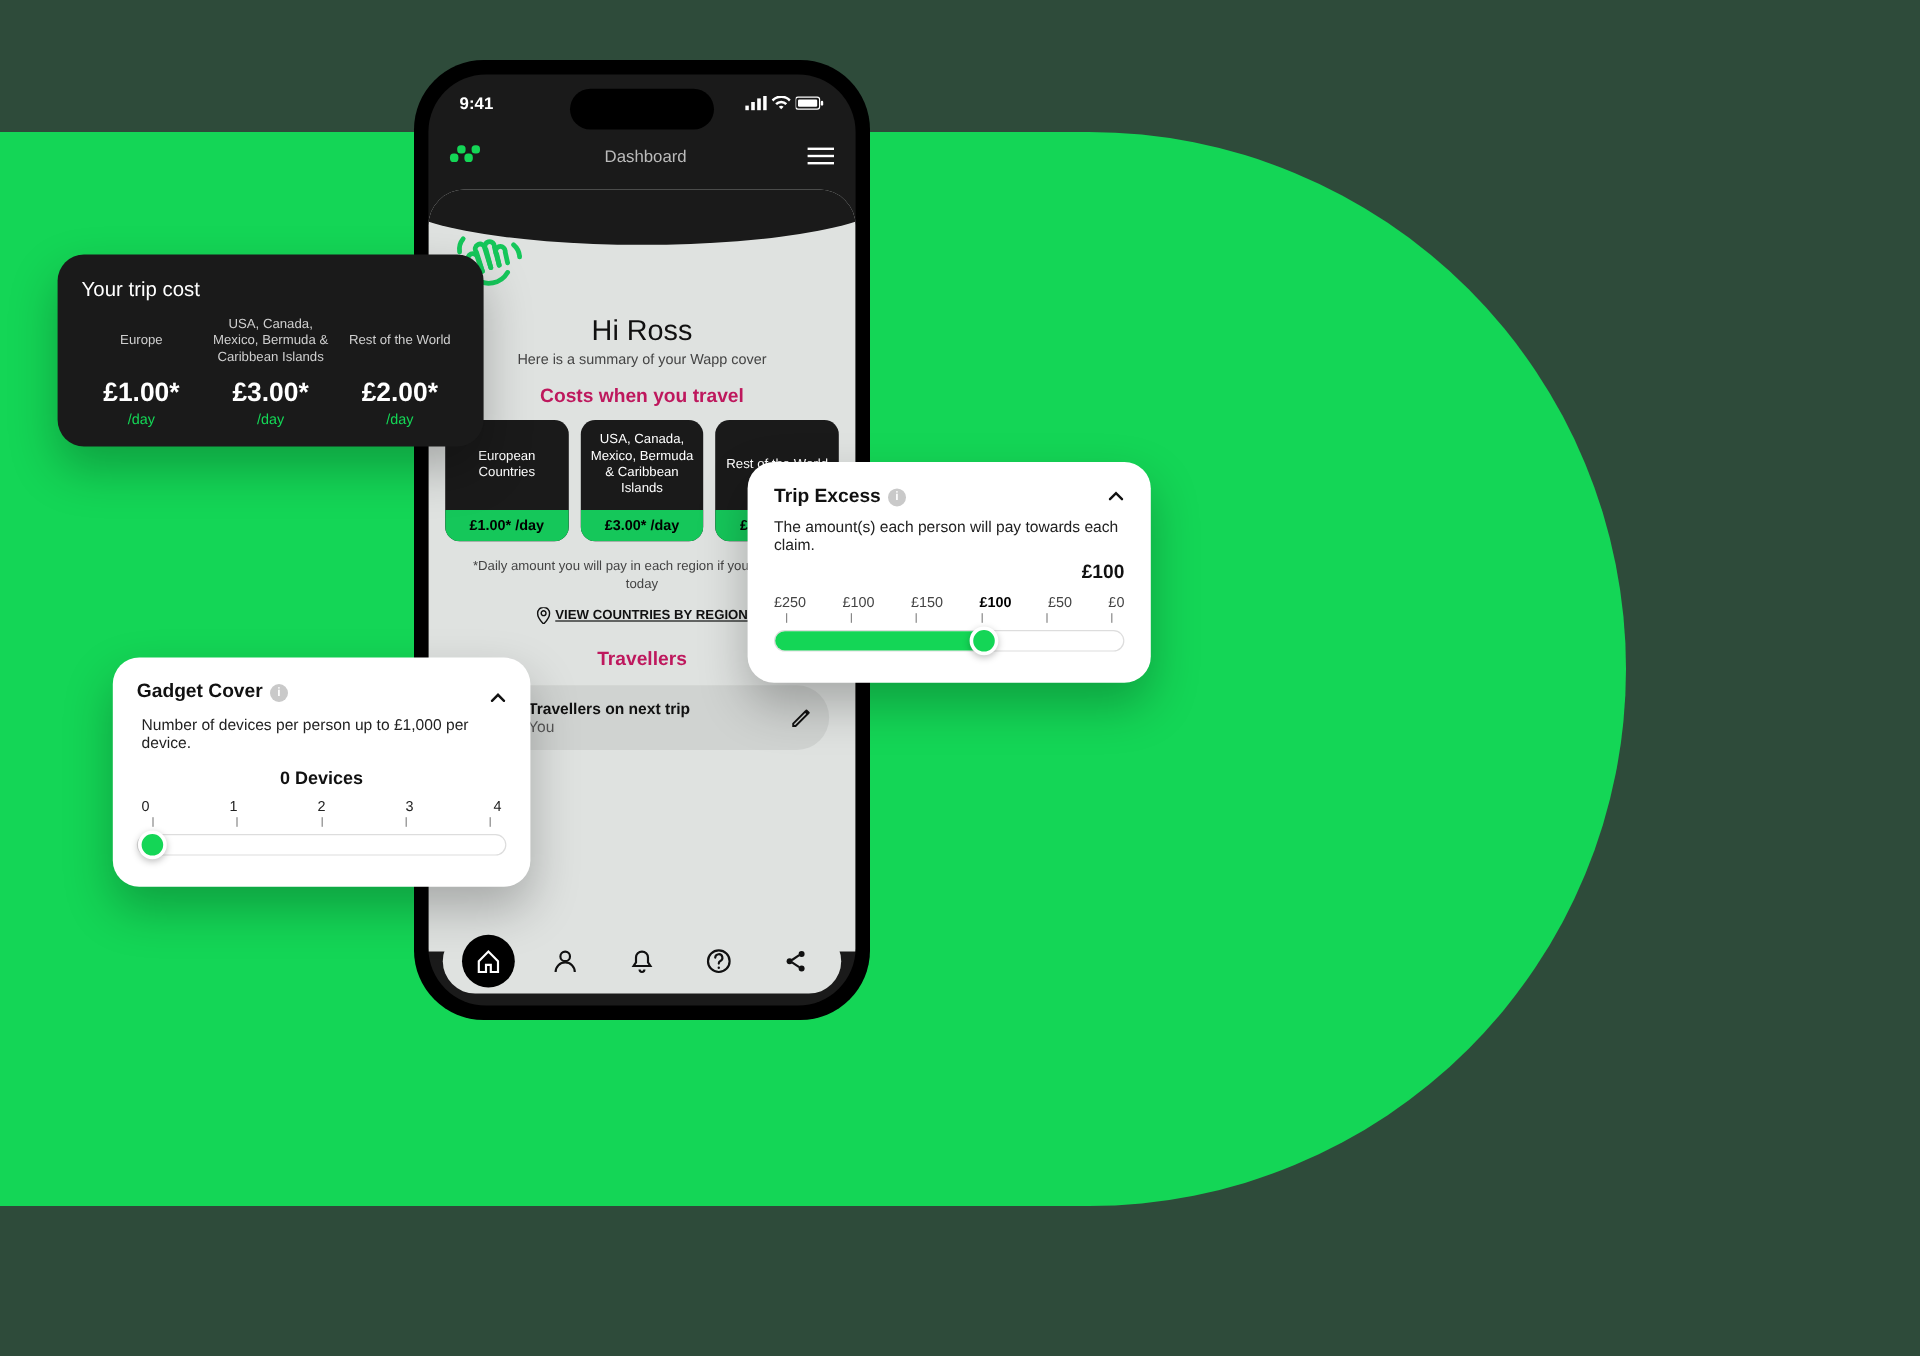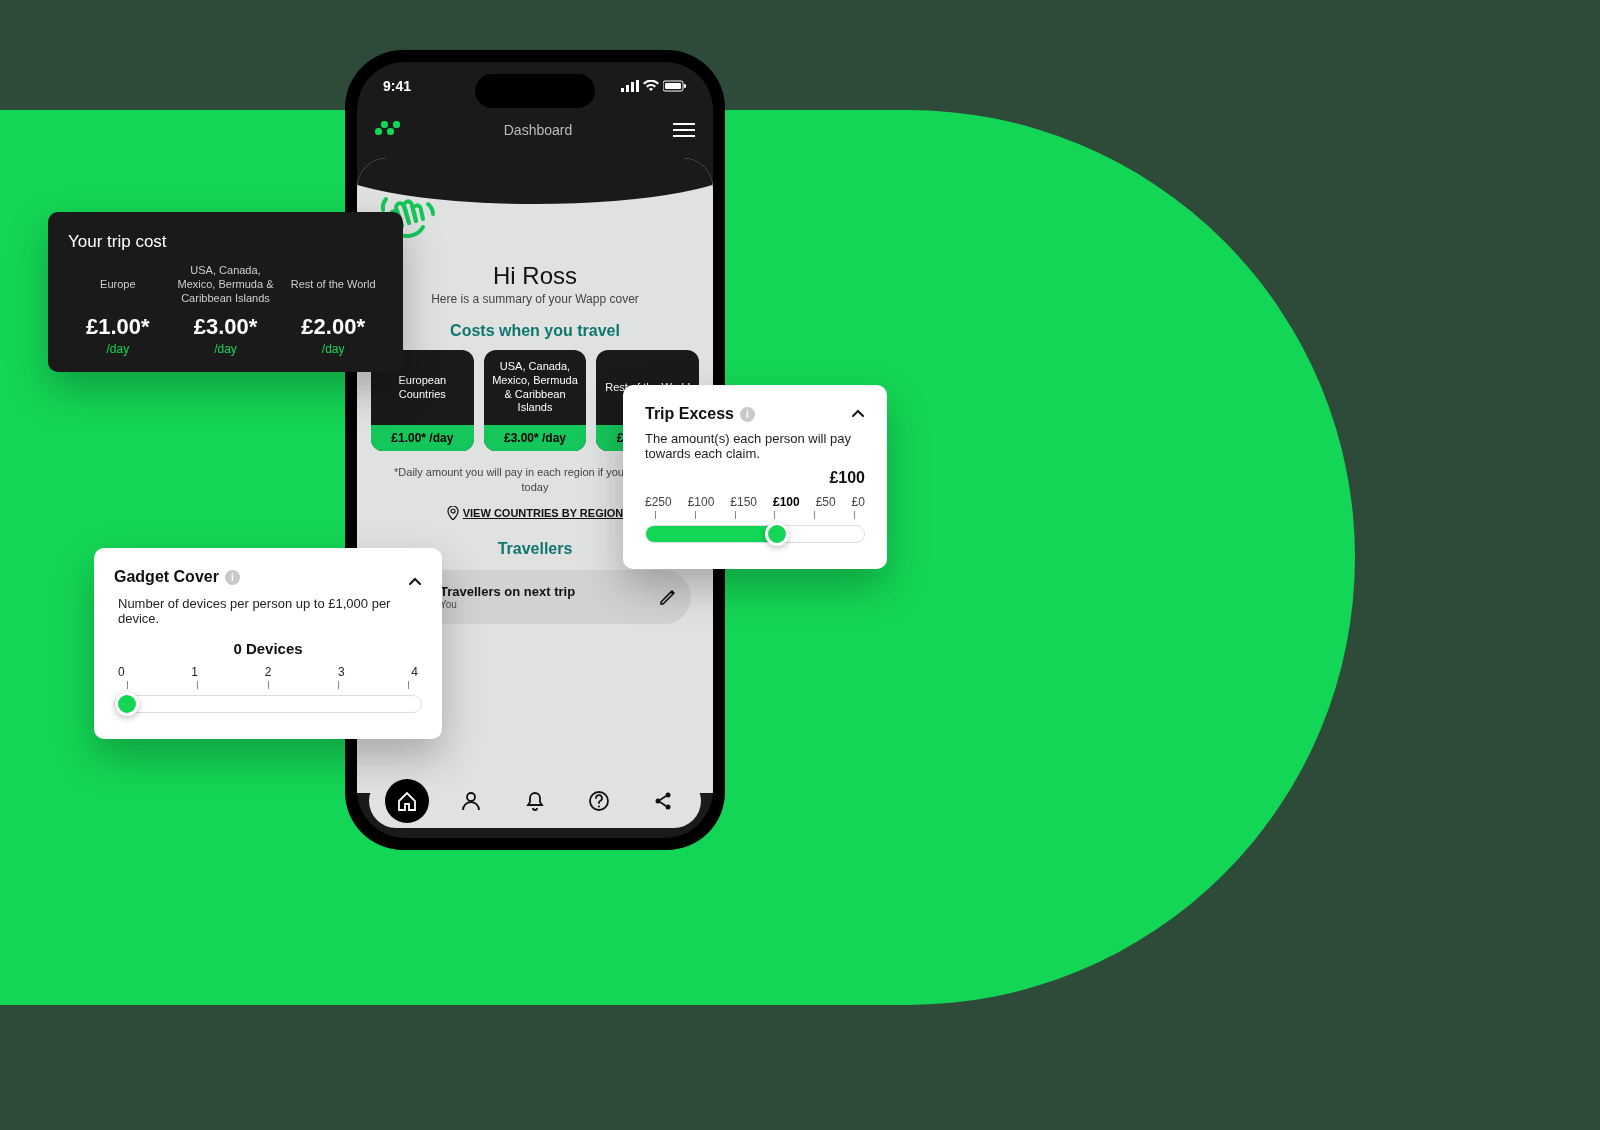--- a/index.html
+++ b/index.html
@@ -33,61 +33,61 @@
   .logo-dots span:nth-child(4){left:18px;top:0}
   .appbar-title{font-size:14px;color:#bbb}
   .hamburger{display:flex;flex-direction:column;gap:4px}
   .hamburger span{width:22px;height:2px;background:#fff;display:block}
 
   .content{background:var(--phone-screen);border-radius:30px 30px 0 0;margin-top:8px;height:635px;padding:16px 14px 0;overflow:hidden;text-align:center;position:relative}
   .content::before{content:"";position:absolute;left:-30px;right:-30px;top:-34px;height:80px;border-radius:0 0 50% 50%;background:var(--black)}
   .wave{margin:14px auto 4px}
   .greet{font-size:24px;font-weight:500;color:#111;margin:2px 0 2px}
   .sub{font-size:12px;color:#444}
-  .section-h{font-size:16px;font-weight:600;color:#0f766e;margin:16px 0 10px}
+  .section-h{font-size:16px;font-weight:600;color:#be185d;margin:16px 0 10px}
 
   .cost-cards{display:flex;gap:10px;justify-content:center}
   .cost-card{width:108px;border-radius:12px;overflow:hidden;background:var(--black);color:#fff;font-size:11px;display:flex;flex-direction:column}
   .cost-card .lbl{flex:1;display:flex;align-items:center;justify-content:center;padding:10px 6px;text-align:center;line-height:1.25}
   .cost-card .val{background:var(--green-2);color:#000;font-weight:700;padding:6px 0;font-size:12px}
   .cost-note{font-size:11px;color:#444;margin:14px 18px 10px;line-height:1.4}
   .view-link{font-size:11px;font-weight:700;color:#111;text-decoration:underline;display:inline-flex;align-items:center;gap:4px}
 
   .trav-row{margin:12px 8px 0;background:#d0d3d1;border-radius:30px;padding:10px 14px;display:flex;align-items:center;gap:13px;text-align:left}
   .trav-icon{width:34px;height:34px;border-radius:50%;background:#c0c4c2;display:flex;align-items:center;justify-content:center}
   .trav-txt{flex:1}
   .trav-txt .t{font-size:13px;font-weight:600;color:#111}
-  .trav-txt .s{font-size:10px;color:#555}
+  .trav-txt .s{font-size:13px;color:#555}
 
   .tabbar{position:absolute;bottom:10px;left:12px;right:12px;height:54px;background:var(--phone-screen);border-radius:30px;display:flex;align-items:center;justify-content:space-around;padding:0 6px}
   .tab{width:44px;height:44px;display:flex;align-items:center;justify-content:center;border-radius:22px}
   .tab.active{background:#000}
 
   
-  .card{position:absolute;border-radius:10px;box-shadow:0 18px 40px rgba(0,0,0,.25)}
+  .card{position:absolute;border-radius:22px;box-shadow:0 18px 40px rgba(0,0,0,.25)}
   .trip-cost{left:48px;top:212px;width:355px;background:var(--black);color:#fff;padding:20px 20px 16px}
   .trip-cost h3{margin:0 0 12px;font-size:17px;font-weight:500}
   .tc-cols{display:flex;gap:8px;text-align:center}
   .tc-col{flex:1}
   .tc-col .lbl{font-size:11px;color:#cfcfcf;min-height:42px;display:flex;align-items:center;justify-content:center;line-height:1.25}
   .tc-col .price{font-size:22px;font-weight:700;margin:8px 0 2px}
   .tc-col .per{font-size:12px;color:var(--green)}
 
   .gadget{left:94px;top:548px;width:348px;background:var(--panel);padding:20px 20px 26px;color:#111}
   .gadget h3{margin:0 0 10px;font-size:16px;font-weight:600;display:flex;align-items:center;gap:6px}
   .gadget .desc{font-size:13px;color:#222;margin:0 4px 14px}
   .gadget .curval{text-align:center;font-weight:700;font-size:15px;margin-bottom:8px}
   .ticks{display:flex;justify-content:space-between;font-size:12px;color:#222;padding:0 4px}
   .tickmarks{display:flex;justify-content:space-between;padding:2px 13px 2px}
   .tickmarks span{width:1px;height:8px;background:#888;display:block}
   .track{height:18px;background:#fff;border:1px solid #ddd;border-radius:10px;position:relative;margin-top:4px}
   .track .fill{position:absolute;left:0;top:0;bottom:0;background:var(--green);border-radius:10px}
   .track .thumb{position:absolute;top:50%;transform:translate(-50%,-50%);width:24px;height:24px;border-radius:50%;background:var(--green);border:3px solid #fff;box-shadow:0 2px 6px rgba(0,0,0,.25)}
 
-  .excess{left:623px;top:385px;width:264px;background:var(--panel);padding:20px 22px 26px;color:#111}
+  .excess{left:623px;top:385px;width:336px;background:var(--panel);padding:20px 22px 26px;color:#111}
   .excess .hd{display:flex;align-items:center;justify-content:space-between}
   .excess h3{margin:0;font-size:16px;font-weight:600;display:flex;align-items:center;gap:6px}
   .excess .desc{font-size:13px;color:#222;margin:8px 0 8px}
   .excess .curval{text-align:right;font-weight:700;font-size:16px;margin-bottom:8px}
   .ex-ticks{display:flex;justify-content:space-between;font-size:12px;color:#444}
   .ex-ticks .sel{color:#000;font-weight:700}
 
   .info-dot{width:15px;height:15px;border-radius:50%;background:#c9c9c9;display:inline-flex;align-items:center;justify-content:center;color:#fff;font-size:10px;font-weight:700}
   .chev{width:14px;height:14px}
 

